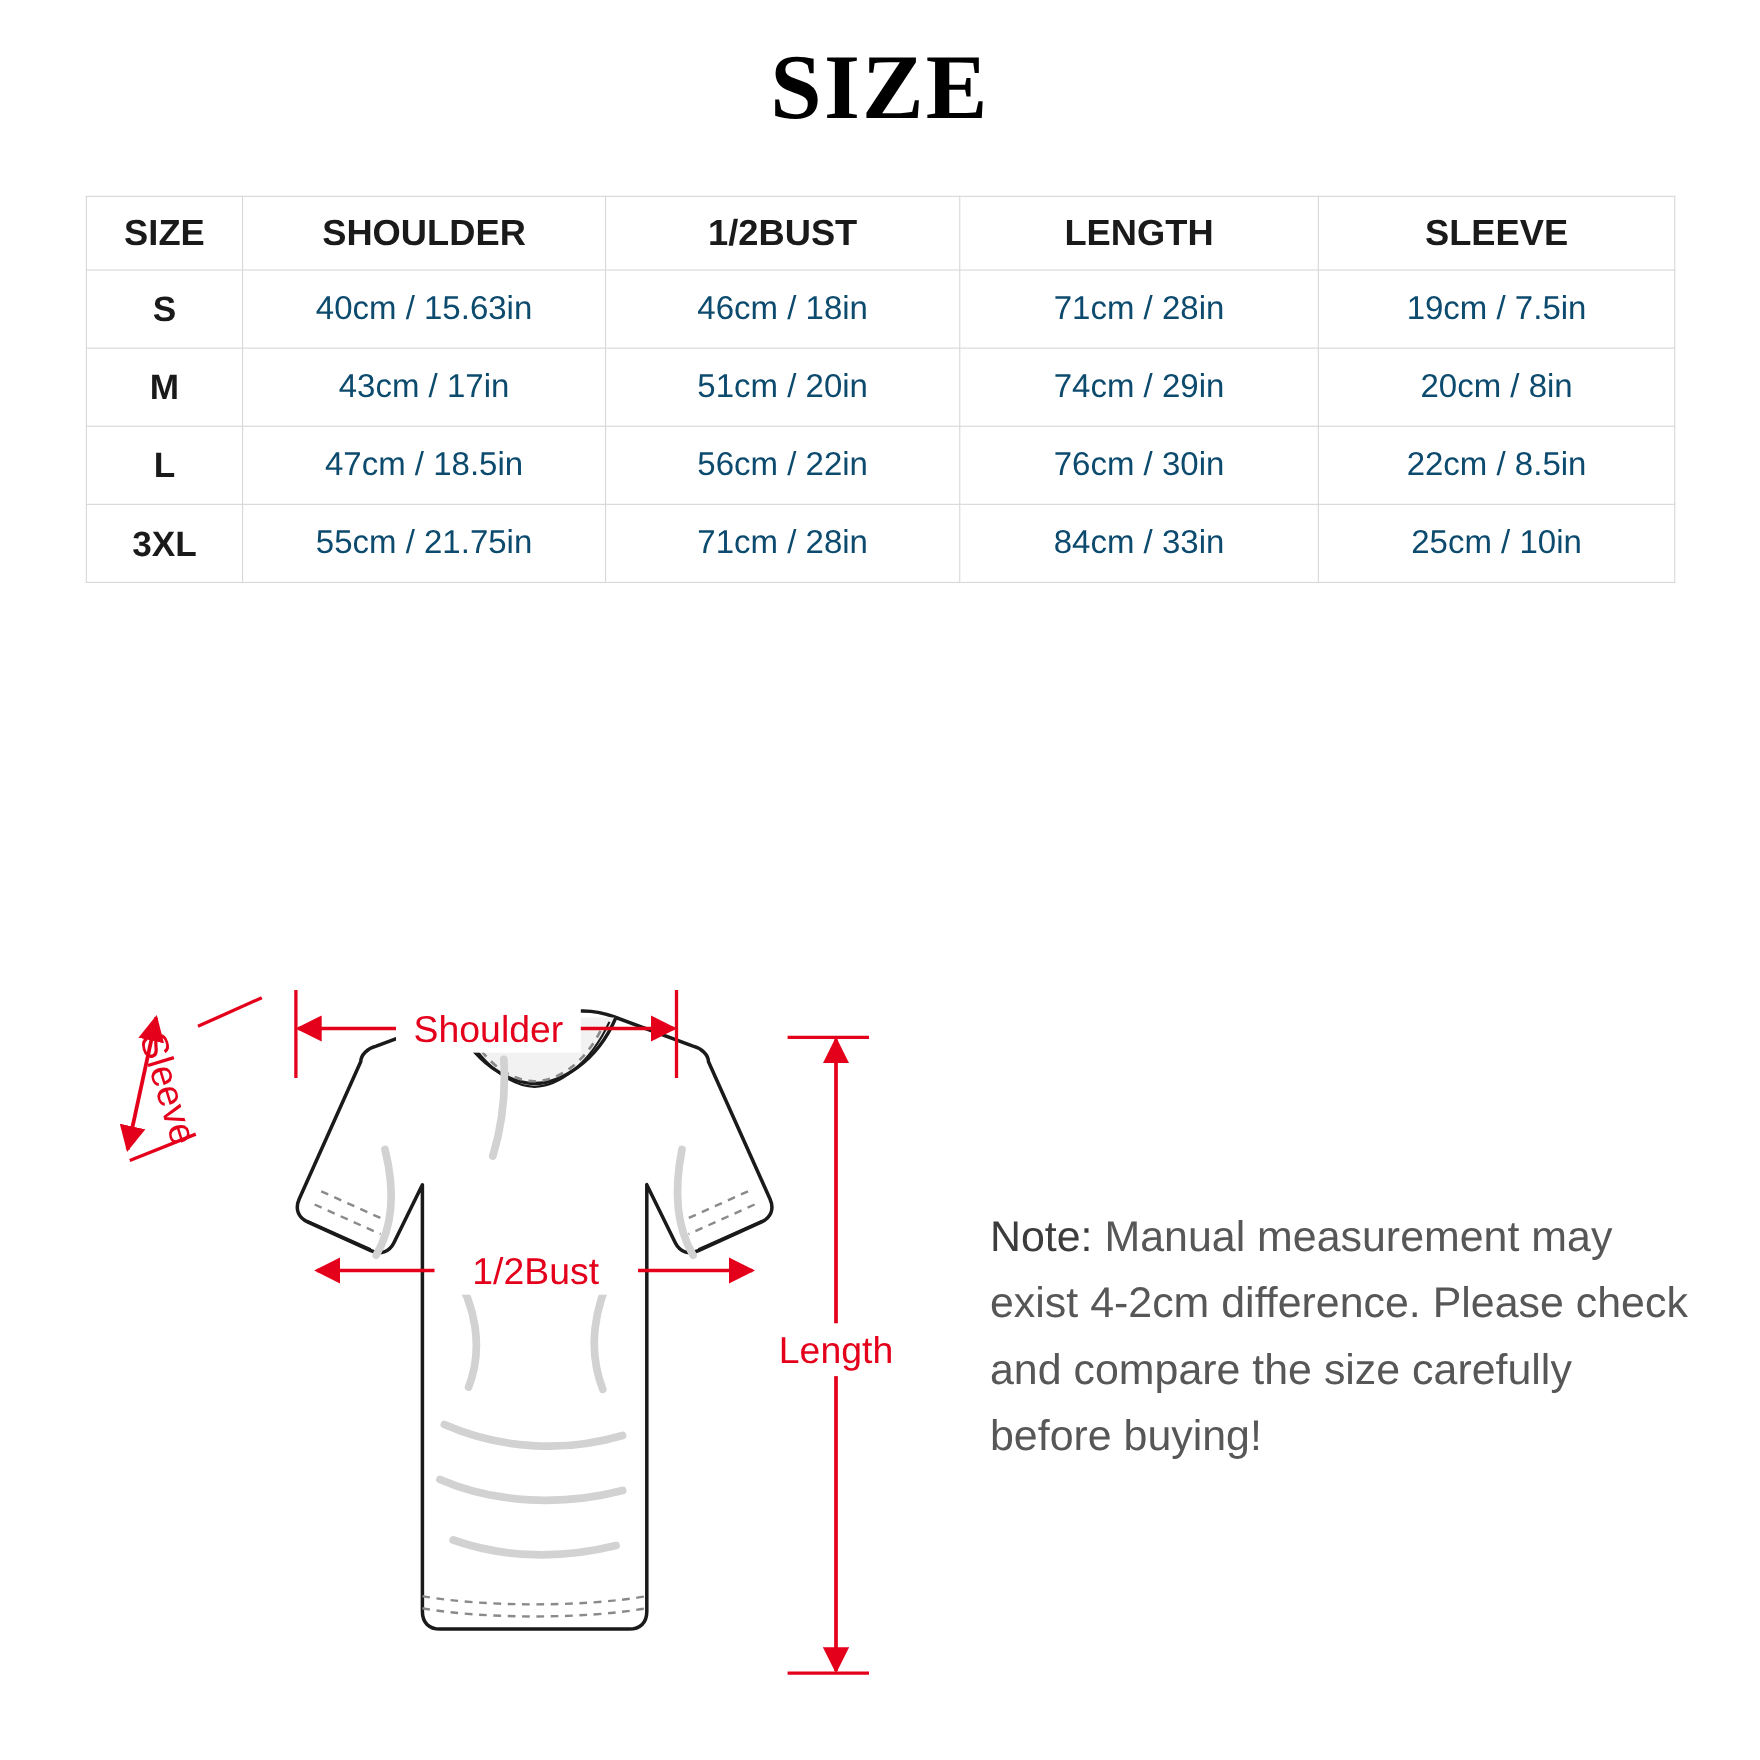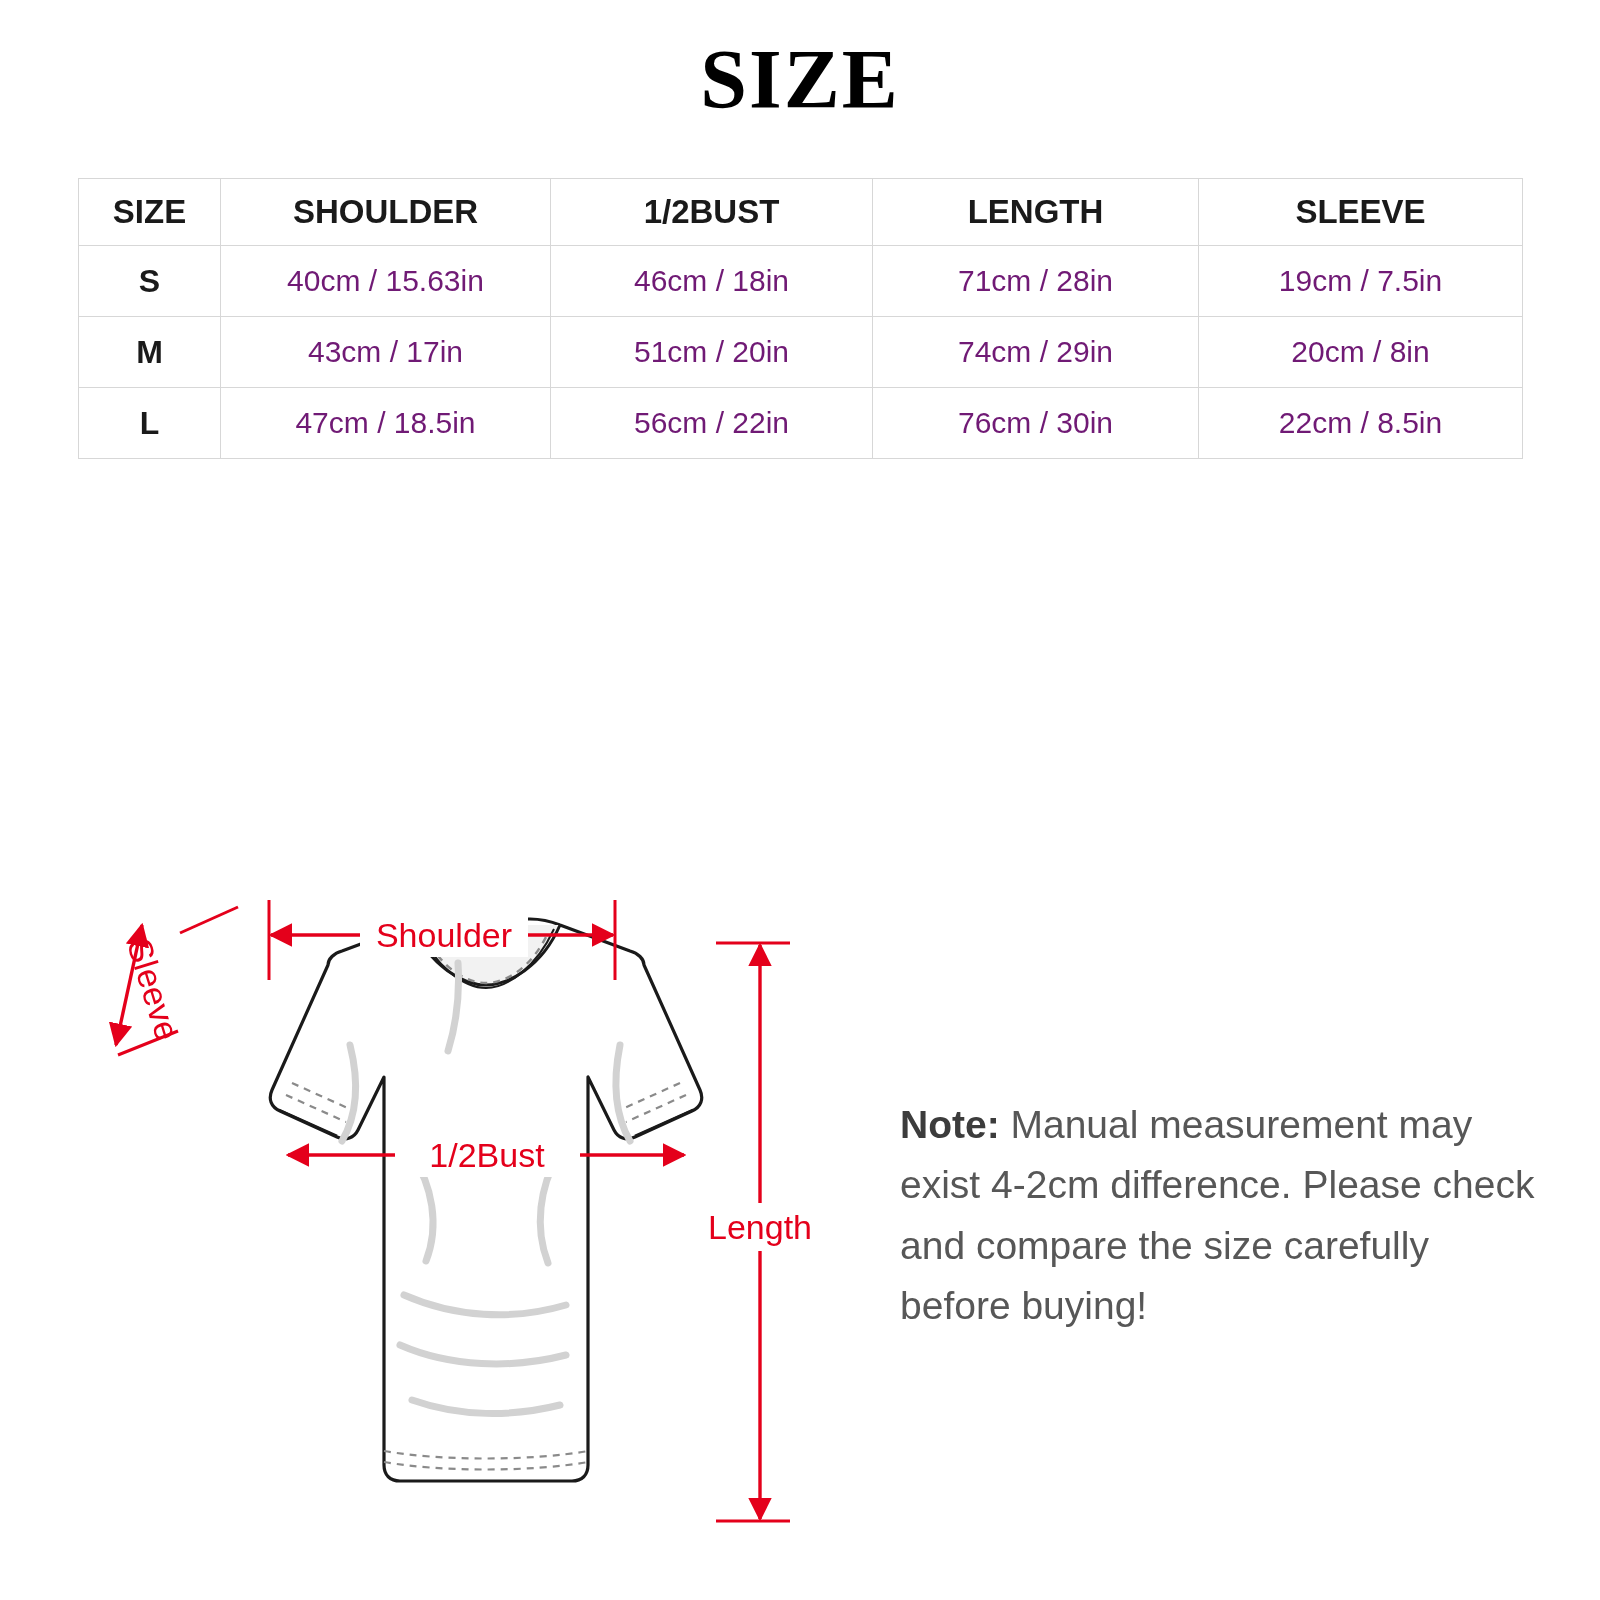--- a/index.html
+++ b/index.html
@@ -53,21 +53,21 @@
     height: 66px;
   }
   .size-table td.size-col {
     font-size: 32px;
     font-weight: bold;
     color: #1a1a1a;
   }
   .size-table td.val {
     font-size: 30px;
     font-weight: normal;
-    color: #701a75;
+    color: #0c4a6e;
   }
   col.c-size  { width: 142px; }
   col.c-sh    { width: 330px; }
   col.c-bust  { width: 322px; }
   col.c-len   { width: 326px; }
   col.c-slv   { width: 324px; }
 
   
   .illustration {
     position: absolute;
@@ -83,21 +83,21 @@
     position: absolute;
     top: 1095px;
     left: 900px;
     width: 640px;
     font-size: 39px;
     line-height: 1.55;
     color: #575757;
   }
   .note b {
     color: #3c3c3c;
-    font-weight: bold;
+    font-weight: normal;
   }
 </style>
 </head>
 <body>
 
 <div class="page-title">SIZE</div>
 
 <table class="size-table">
   <colgroup>
     <col class="c-size">
@@ -129,20 +129,27 @@
       <td class="val">51cm / 20in</td>
       <td class="val">74cm / 29in</td>
       <td class="val">20cm / 8in</td>
     </tr>
     <tr>
       <td class="size-col">L</td>
       <td class="val">47cm / 18.5in</td>
       <td class="val">56cm / 22in</td>
       <td class="val">76cm / 30in</td>
       <td class="val">22cm / 8.5in</td>
+    </tr>
+    <tr>
+      <td class="size-col">3XL</td>
+      <td class="val">55cm / 21.75in</td>
+      <td class="val">71cm / 28in</td>
+      <td class="val">84cm / 33in</td>
+      <td class="val">25cm / 10in</td>
     </tr>
   </tbody>
 </table>
 
 <div class="illustration">
   <svg width="790" height="700" viewBox="0 0 790 700" xmlns="http://www.w3.org/2000/svg">
     <defs>
       <marker id="arrR" viewBox="0 0 10 10" refX="9" refY="5" markerWidth="7" markerHeight="7" orient="auto-start-reverse">
         <path d="M 0 0 L 10 5 L 0 10 z" fill="#e4001b"></path>
       </marker>

